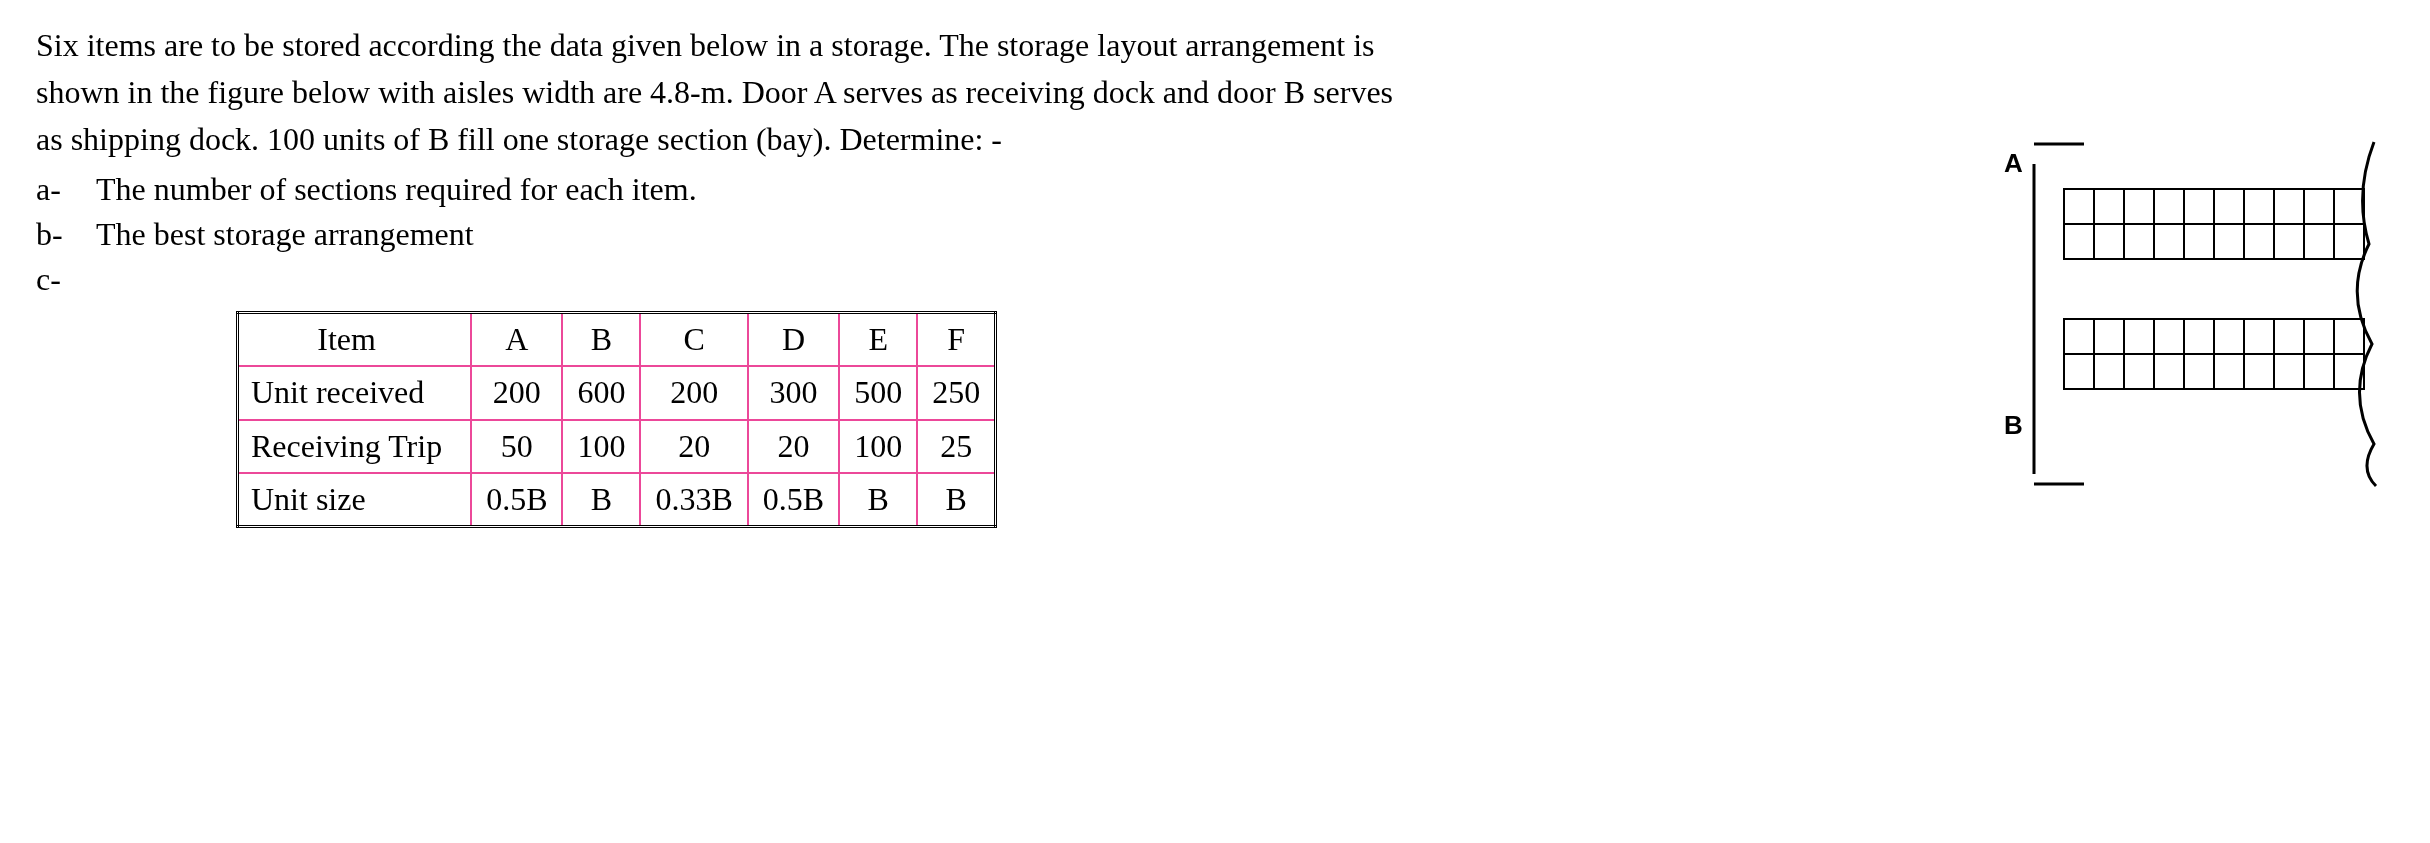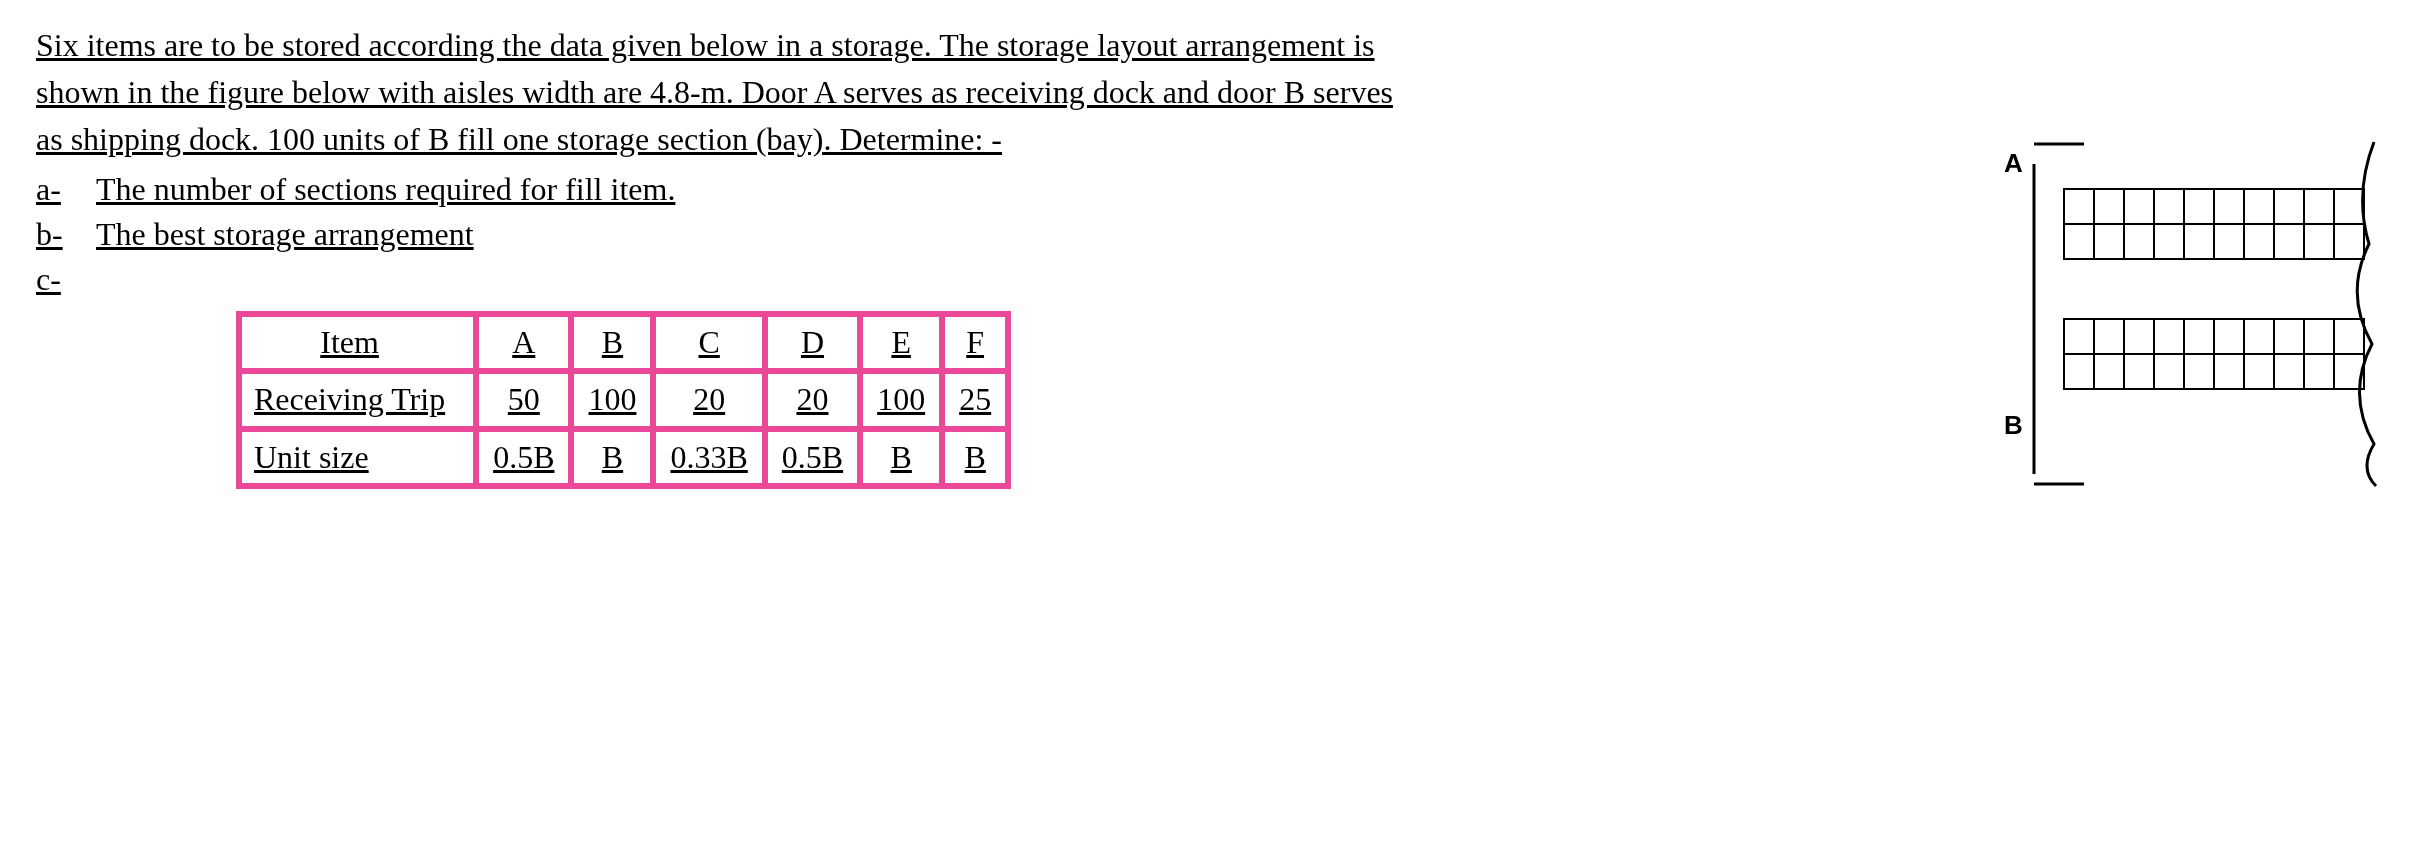--- a/index.html
+++ b/index.html
@@ -7,36 +7,35 @@
     font-size: 32px;
     line-height: 1.35;
     color: #000;
     background: #fff;
     margin: 24px 36px;
   }
   .wrap {
     display: flex;
     gap: 40px;
     align-items: flex-start;
-    text-decoration: underline;
   }
   .col-text { flex: 1 1 auto; }
   .col-fig  { flex: 0 0 auto; margin-top: 110px;}
   p.prompt { margin: 0 0 4px 0; }
   .qlist { margin: 6px 0 10px 0; padding: 0; list-style: none; }
   .qlist li { display: flex; gap: 18px; margin: 2px 0; }
   .qlist li .lab { width: 42px; }
   table.data {
     border-collapse: collapse;
     border: 3px double #000;
     margin-left: 200px;
     margin-top: 6px;
   }
   table.data th, table.data td {
-    border: 6px solid #ec4899;
+    border: 2px solid #ec4899;
     padding: 4px 14px;
     font-weight: normal;
     text-align: center;
   }
   table.data th.rowhdr { text-align: left; padding-left: 12px; padding-right: 28px; }
   table.data tr:first-child th { text-align: center; }
   
   svg text { font-family: Arial, Helvetica, sans-serif; font-size: 26px; font-weight: bold; }
 </style>
 </head>
@@ -44,41 +43,50 @@
 
 <div class="wrap">
   <div class="col-text">
     <p class="prompt">Six items are to be stored according the data given below in a storage. The storage layout arrangement is</p>
     <p class="prompt">shown in the figure below with aisles width are 4.8-m. Door A serves as receiving dock and door B serves</p>
     <p class="prompt">as shipping dock. 100 units of B fill one storage section (bay). Determine: -</p>
 
     <ul class="qlist">
       <li>
         <span class="lab">a-</span>
-        <span>The number of sections required for fill item.</span>
+        <span>The number of sections required for each item.</span>
       </li>
       <li>
         <span class="lab">b-</span>
         <span>The best storage arrangement</span>
       </li>
       <li>
         <span class="lab">c-</span>
       </li>
     </ul>
 
     <table class="data">
       <tbody>
           <tr>
         <th class="rowhdr">Item</th>
         <th>A</th>
         <th>B</th>
         <th>C</th>
         <th>D</th>
         <th>E</th>
         <th>F</th>
+      </tr>
+      <tr>
+        <th class="rowhdr">Unit received</th>
+        <td>200</td>
+        <td>600</td>
+        <td>200</td>
+        <td>300</td>
+        <td>500</td>
+        <td>250</td>
       </tr>
       <tr>
         <th class="rowhdr">Receiving Trip</th>
         <td>50</td>
         <td>100</td>
         <td>20</td>
         <td>20</td>
         <td>100</td>
         <td>25</td>
       </tr>

